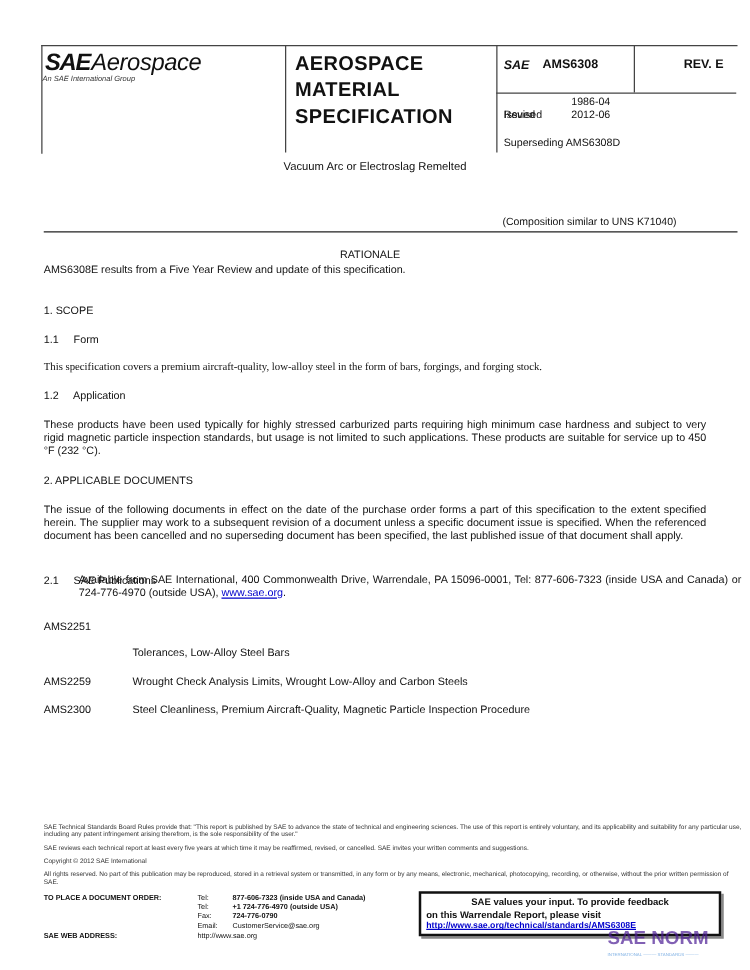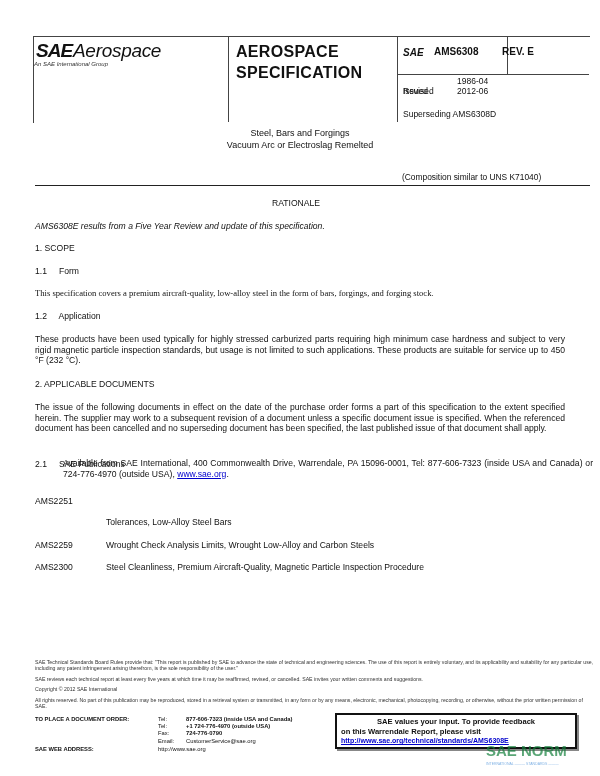--- a/index.html
+++ b/index.html
@@ -7,71 +7,71 @@
   .abs { position:absolute; }
   .header-box { position:absolute; left:33px; top:36px; width:556px; height:86px; border-top:1px solid #444; border-left:1px solid #444; }
   .vline { position:absolute; background:#444; width:1px; }
   .hline { position:absolute; background:#444; height:1px; }
   .logo-sae { position:absolute; left:36px; top:40px; font-weight:bold; font-style:italic; font-size:19px; letter-spacing:-1px; }
   .logo-aero { position:absolute; left:73px; top:40px; font-style:italic; font-size:19px; letter-spacing:-0.3px; }
   .logo-sub { position:absolute; left:34px; top:61px; font-size:6px; font-style:italic; color:#333; }
   .title { position:absolute; left:236px; top:41px; font-weight:bold; font-size:16px; line-height:21px; letter-spacing:0.3px; }
   .docid-sae { position:absolute; left:403px; top:47px; font-weight:bold; font-style:italic; font-size:10px; }
   .docid { position:absolute; left:434px; top:46px; font-weight:bold; font-size:10px; }
-  .rev { position:absolute; left:502px; top:46px; font-weight:bold; font-size:10px;text-align:center; }
+  .rev { position:absolute; left:547px; top:46px; font-weight:bold; font-size:10px;text-align:center; }
   .small { font-size:8.5px; line-height:10px; }
   .center-block { position:absolute; left:100px; width:400px; text-align:center; font-size:9px; line-height:11.5px; }
   .body-text { position:absolute; left:35px; width:530px; font-size:8.6px; line-height:10.5px; text-align:justify; }
   .ref-code { position:absolute; left:35px; font-size:8.6px; }
   .ref-title { position:absolute; left:106px; font-size:8.6px; }
   .link { color:#0000cc; text-decoration:underline; }
   .fine { position:absolute; left:35px; font-size:5.2px; line-height:6.4px; color:#333; width:560px; }
   .order { position:absolute; font-size:5.8px; line-height:7.4px; }
   .feedback { position:absolute; left:335px; top:713px; width:238px; height:32px; border:2px solid #111; box-shadow:2px 2px 0 #888; background:#fff; }
   .feedback .t { position:absolute; left:4px; font-weight:bold; font-size:7.6px; }
-  .wm { position:absolute; left:486px; top:742px; font-weight:bold; color:#15803d; opacity:0.7; font-size:15px; letter-spacing:0px; }
+  .wm { position:absolute; left:486px; top:742px; font-weight:bold; color:#4c1d95; opacity:0.7; font-size:15px; letter-spacing:0px; }
   .wm-sub { position:absolute; left:486px; top:762px; font-size:3.5px; color:#4a90d9; opacity:0.7; }
 </style>
 </head>
 <body>
 
 <div class="header-box"></div>
 <div class="vline" style="left:228px;top:36px;height:86px;"></div>
 <div class="vline" style="left:397px;top:36px;height:86px;"></div>
 <div class="vline" style="left:507px;top:36px;height:38px;"></div>
 <div class="hline" style="left:397px;top:74px;width:192px;"></div>
 
 <div class="logo-sae">SAE</div>
 <div class="logo-aero">Aerospace</div>
 <div class="logo-sub">An SAE International Group</div>
 
 <div class="title">
   <div>AEROSPACE</div>
+  <div>MATERIAL</div>
   <div>SPECIFICATION</div>
 </div>
 
 <div class="docid-sae">SAE</div>
 <div class="docid">AMS6308</div>
 <div class="rev">REV. E</div>
 
 <div class="abs small" style="left:403px;top:76px;margin-top:10px;">Issued</div>
 <div class="abs small" style="left:457px;top:76px;">1986-04</div>
 <div class="abs small" style="left:403px;top:86px;">Revised</div>
 <div class="abs small" style="left:457px;top:86px;">2012-06</div>
 <div class="abs small" style="left:403px;top:109px;">Superseding AMS6308D</div>
 
 <div class="center-block" style="top:128px;">
-  <div>Steel, Bars and Forgings</div>
   <div>Vacuum Arc or Electroslag Remelted</div>
 </div>
 <div class="abs" style="left:402px;top:172px;font-size:8.4px;">(Composition similar to UNS K71040)</div>
 <div class="hline" style="left:35px;top:185px;width:555px;background:#222;"></div>
 
 <div class="abs" style="left:272px;top:198px;font-size:8.6px;">RATIONALE</div>
-<div class="body-text" style="top:221px;font-style:italic;">AMS6308E results from a Five Year Review and update of this specification.</div>
+<div class="body-text" style="top:210px;">AMS6308E results from a Five Year Review and update of this specification.</div>
 
 <div class="body-text" style="top:243px;">1.   SCOPE</div>
 <div class="body-text" style="top:266px;white-space:pre;">1.1     Form</div>
 <div class="body-text" style="top:288px;font-family:Liberation Serif, serif;">This specification covers a premium aircraft-quality, low-alloy steel in the form of bars, forgings, and forging stock.</div>
 
 <div class="body-text" style="top:311px;white-space:pre;">1.2     Application</div>
 <div class="body-text" style="top:334px;">These products have been used typically for highly stressed carburized parts requiring high minimum case hardness and subject to very rigid magnetic particle inspection standards, but usage is not limited to such applications. These products are suitable for service up to 450 °F (232 °C).</div>
 
 <div class="body-text" style="top:379px;">2.   APPLICABLE DOCUMENTS</div>
 <div class="body-text" style="top:402px;">The issue of the following documents in effect on the date of the purchase order forms a part of this specification to the extent specified herein. The supplier may work to a subsequent revision of a document unless a specific document issue is specified. When the referenced document has been cancelled and no superseding document has been specified, the last published issue of that document shall apply.</div>

